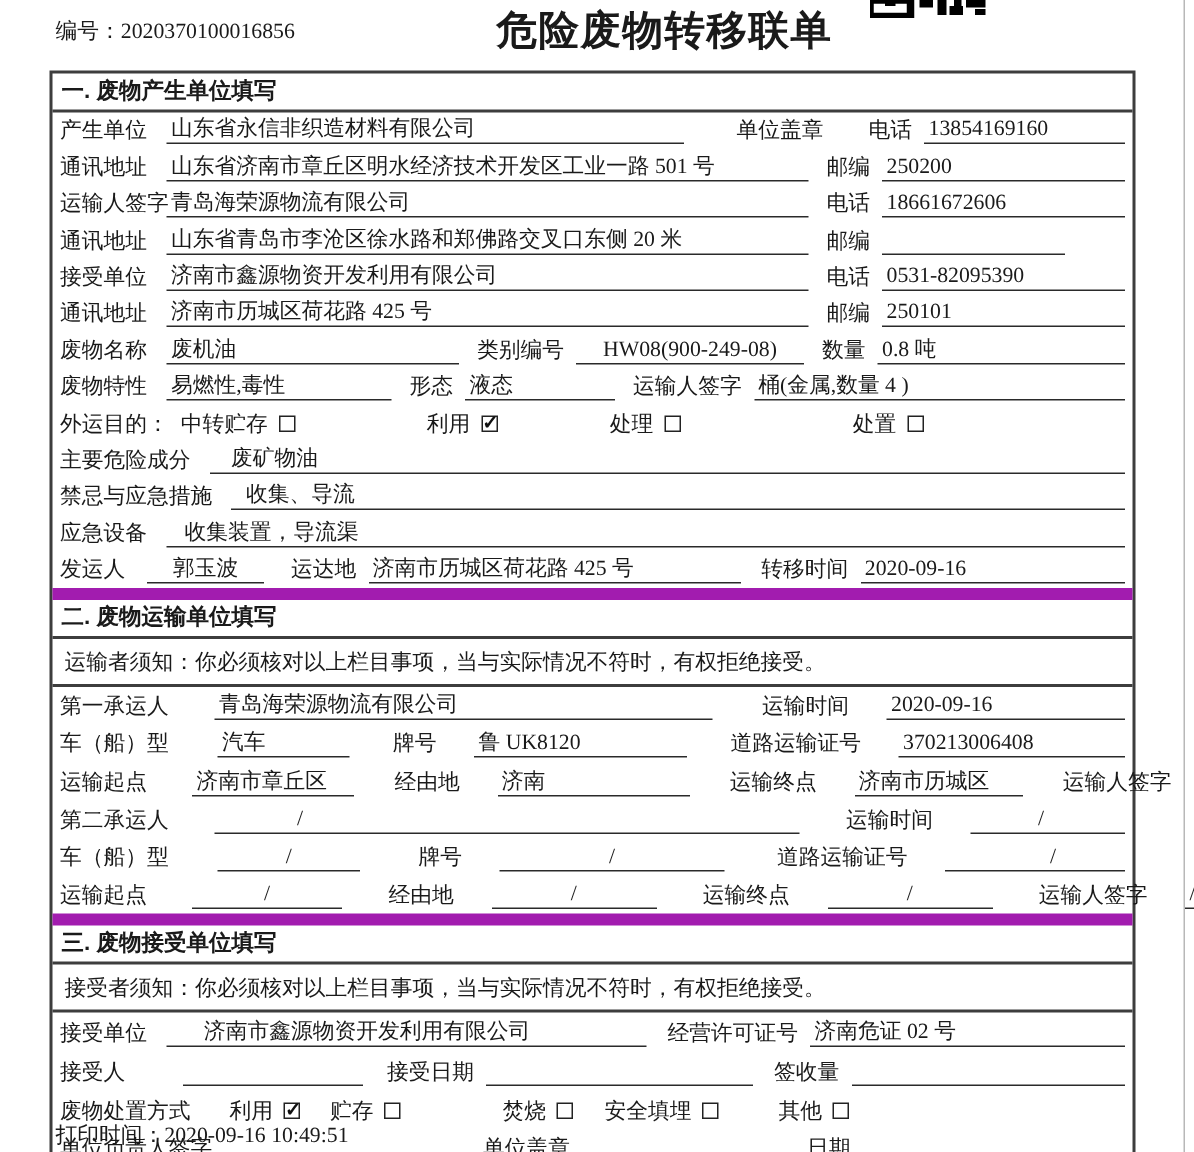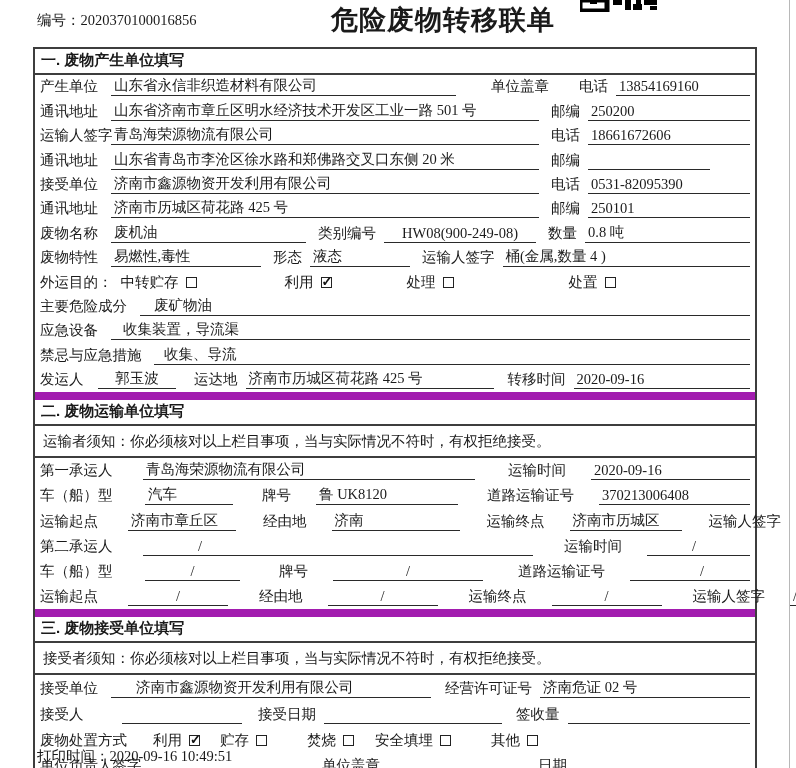--- a/index.html
+++ b/index.html
@@ -130,27 +130,27 @@
         <span class="opt" style="margin-left:75px"><span>处理</span><span class="cb"></span></span>
         <span class="opt" style="margin-left:115px"><span>处置</span><span class="cb"></span></span>
       </div>
 
       <div class="row">
         <span class="lbl" style="width:92px">主要危险成分</span>
         <span class="v fill" style="padding-left:14px">废矿物油</span>
       </div>
 
       <div class="row">
+        <span class="lbl" style="width:106px">禁忌与应急措施</span>
+        <span class="v fill" style="padding-left:10px">收集、导流</span>
+      </div>
+
+      <div class="row">
         <span class="lbl w62">应急设备</span>
         <span class="v fill" style="padding-left:12px">收集装置，导流渠</span>
-      </div>
-
-      <div class="row">
-        <span class="lbl" style="width:106px">禁忌与应急措施</span>
-        <span class="v fill" style="padding-left:10px">收集、导流</span>
       </div>
 
       <div class="row">
         <span class="lbl" style="width:50px">发运人</span>
         <span class="v ctr" style="width:78px">郭玉波</span>
         <span class="lbl" style="margin-left:18px">运达地</span>
         <span class="v" style="width:248px">济南市历城区荷花路 425 号</span>
         <span class="lbl" style="margin-left:14px">转移时间</span>
         <span class="v fill">2020-09-16</span>
       </div>
@@ -232,21 +232,21 @@
         <span class="lbl" style="margin-left:16px">接受日期</span>
         <span class="v" style="width:178px"></span>
         <span class="lbl" style="margin-left:14px">签收量</span>
         <span class="v fill"></span>
       </div>
 
       <div class="row">
         <span class="lbl">废物处置方式</span>
         <span class="opt" style="margin-left:26px"><span>利用</span><span class="cb checked"></span></span>
         <span class="opt" style="margin-left:20px"><span>贮存</span><span class="cb"></span></span>
-        <span class="opt" style="margin-left:40px"><span>焚烧</span><span class="cb"></span></span>
+        <span class="opt" style="margin-left:68px"><span>焚烧</span><span class="cb"></span></span>
         <span class="opt" style="margin-left:21px"><span>安全填埋</span><span class="cb"></span></span>
         <span class="opt" style="margin-left:40px"><span>其他</span><span class="cb"></span></span>
       </div>
 
       <div class="row">
         <span class="lbl" style="width:106px">单位负责人签字</span>
         <span class="v" style="width:118px;margin-left:42px"></span>
         <span class="lbl" style="margin-left:16px">单位盖章</span>
         <span class="lbl" style="margin-left:158px">日期</span>
         <span class="v fill"></span>

